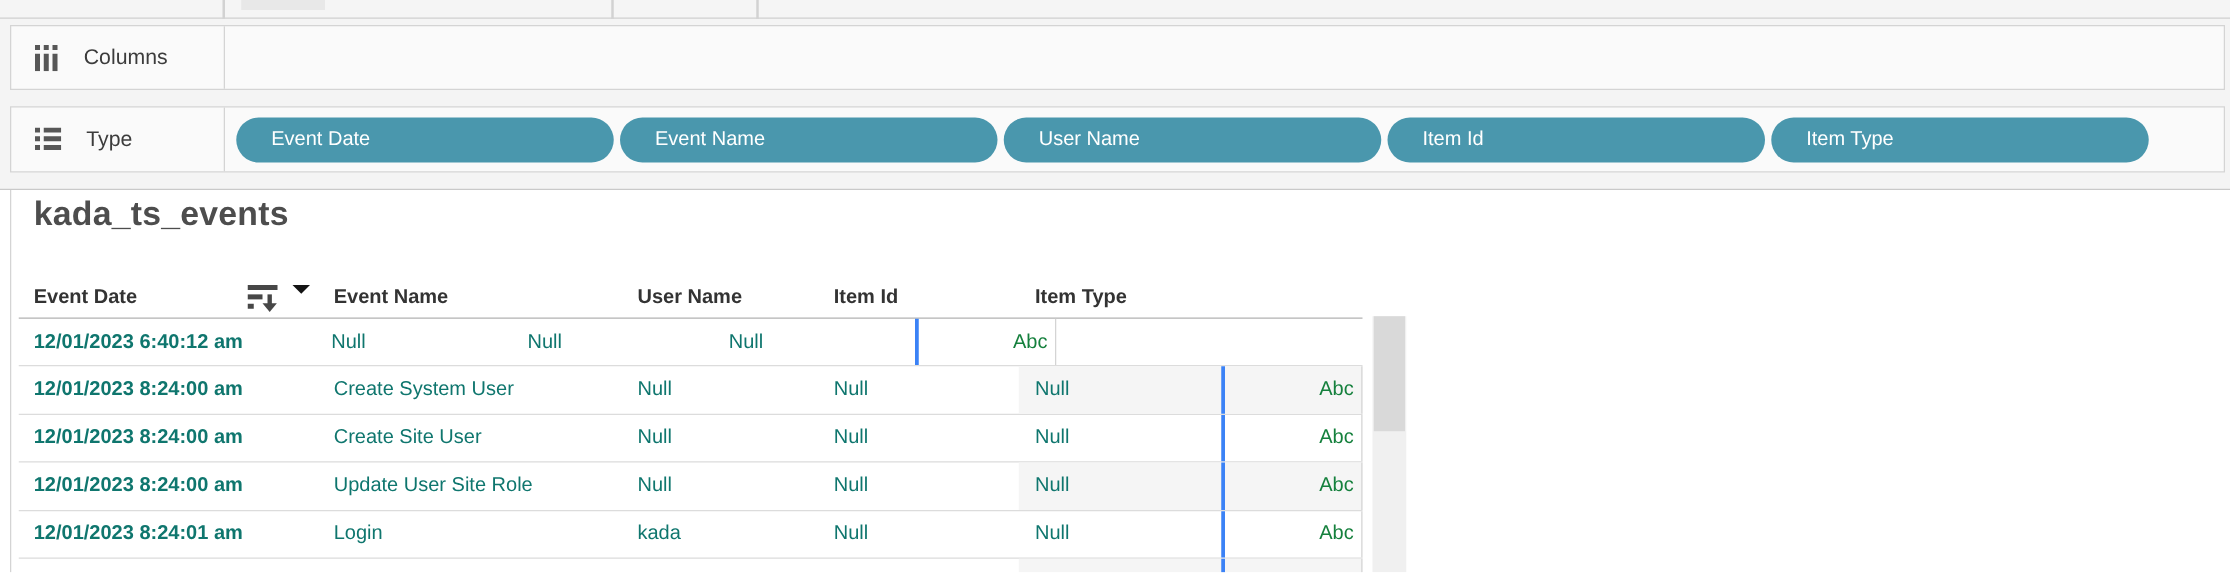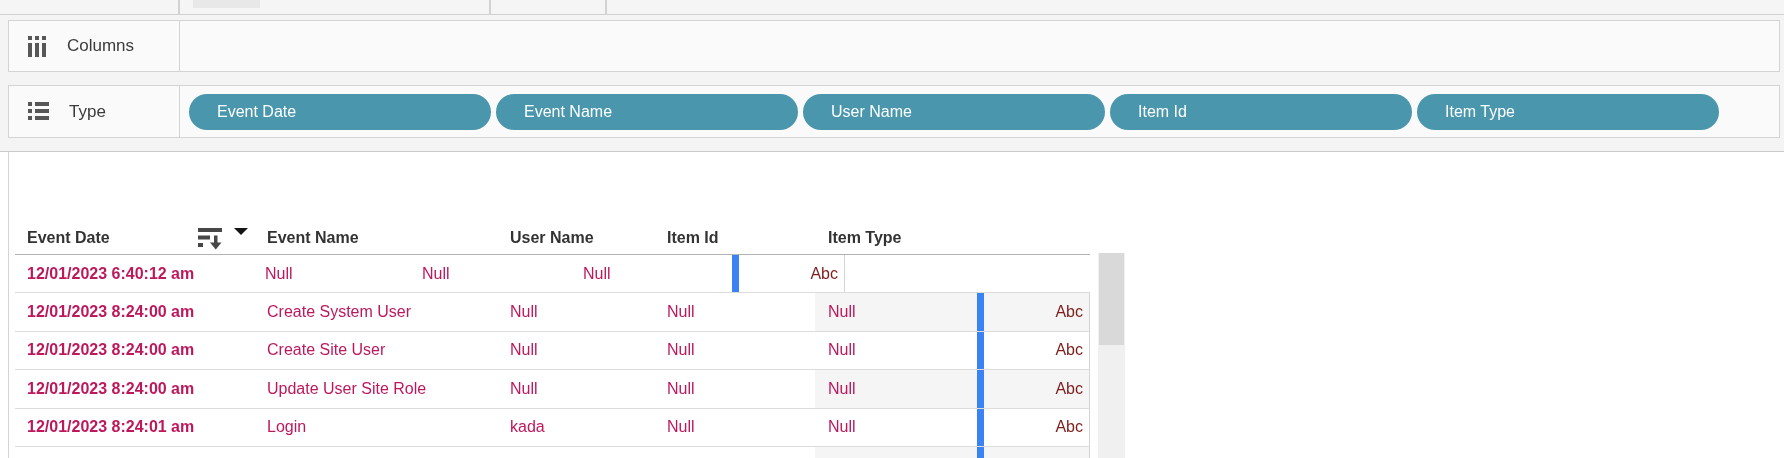--- a/index.html
+++ b/index.html
@@ -63,30 +63,30 @@
 
   .table { position:absolute; left:6px; top:70px; width:1075px; }
   .thead {
     position:relative; height:33px; display:flex; align-items:center;
     border-bottom:1px solid #b2b2b2;
   }
   .th { font-weight:bold; font-size:16px; color:#333; display:flex; align-items:center; height:100%; }
   .tbody { position:relative; }
   .tr { display:flex; height:38.4px; border-bottom:1px solid #dcdcdc; }
   .tr.partial { height:20px; border-bottom:none; }
-  .td { font-size:16px; color:#be185d; display:flex; align-items:center; height:100%; }
+  .td { font-size:16px; color:#0f766e; display:flex; align-items:center; height:100%; }
 
   .c1 { width:245px; padding-left:12px; }
   .c2 { width:245px; padding-left:7px; }
   .c3 { width:155px; padding-left:5px; }
   .c4 { width:155px; padding-left:7px; }
   .c5 { width:162px; padding-left:13px; }
   .c6 { width:113px; justify-content:flex-end; padding-right:6px; }
   .td.c1 { font-weight:bold; }
-  .td.c6 { border-left:7px solid #3b82f6; border-right:1px solid #d4d4d4; color:#7f1d1d; }
+  .td.c6 { border-left:3px solid #3b82f6; border-right:1px solid #d4d4d4; color:#15803d; }
   .tr.banded .c5, .tr.banded .c6 { background:#f5f5f5; }
 
   
   .sort-icon { position:absolute; left:183px; top:5px; cursor:pointer; }
   .menu-caret {
     position:absolute; left:219px; top:6px; width:0; height:0; cursor:pointer;
     border-left:7px solid transparent; border-right:7px solid transparent;
     border-top:7px solid #141414;
   }
 
@@ -151,20 +151,21 @@
           <div class="pill">Event Name</div>
           <div class="pill">User Name</div>
           <div class="pill">Item Id</div>
           <div class="pill">Item Type</div>
         </div>
     </div>
 
   </div>
 
   <div class="sheet">
+    <div class="sheet-title">kada_ts_events</div>
 
     <div class="table">
       <div class="thead">
         <div class="th c1">
           <span>Event Date</span>
         </div>
         <div class="th c2">Event Name</div>
         <div class="th c3">User Name</div>
         <div class="th c4">Item Id</div>
         <div class="th c5">Item Type</div>

